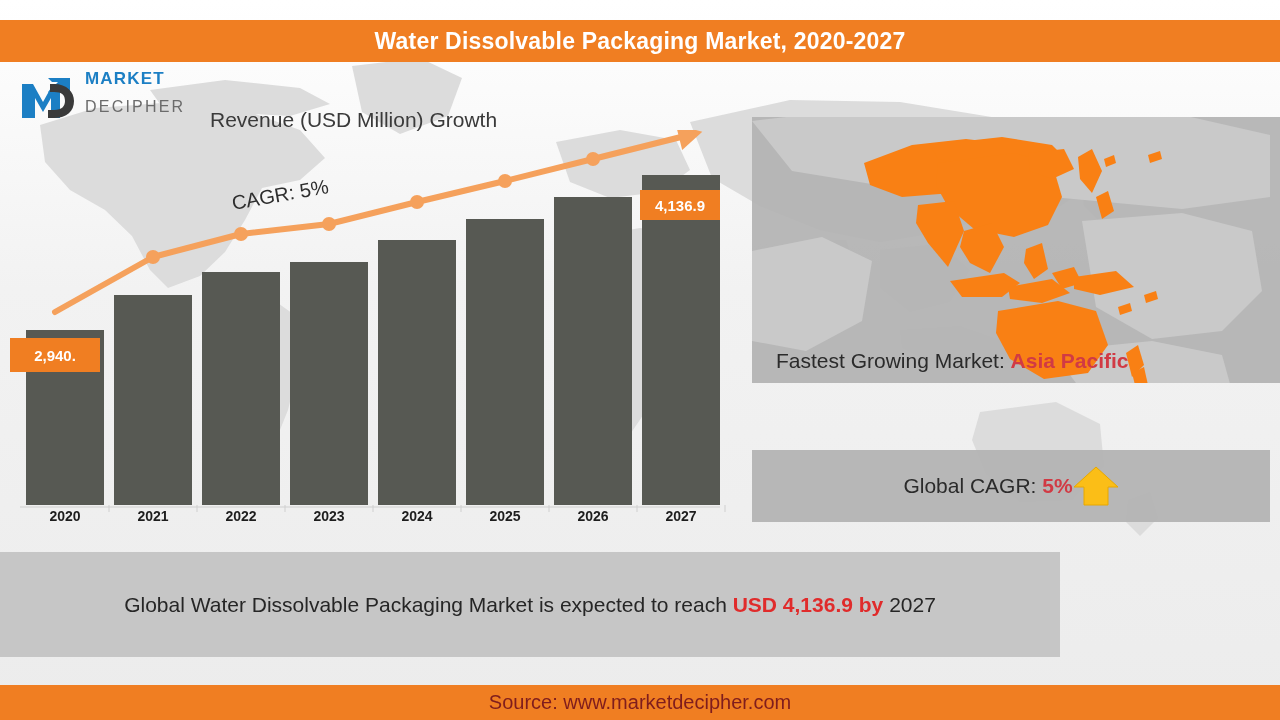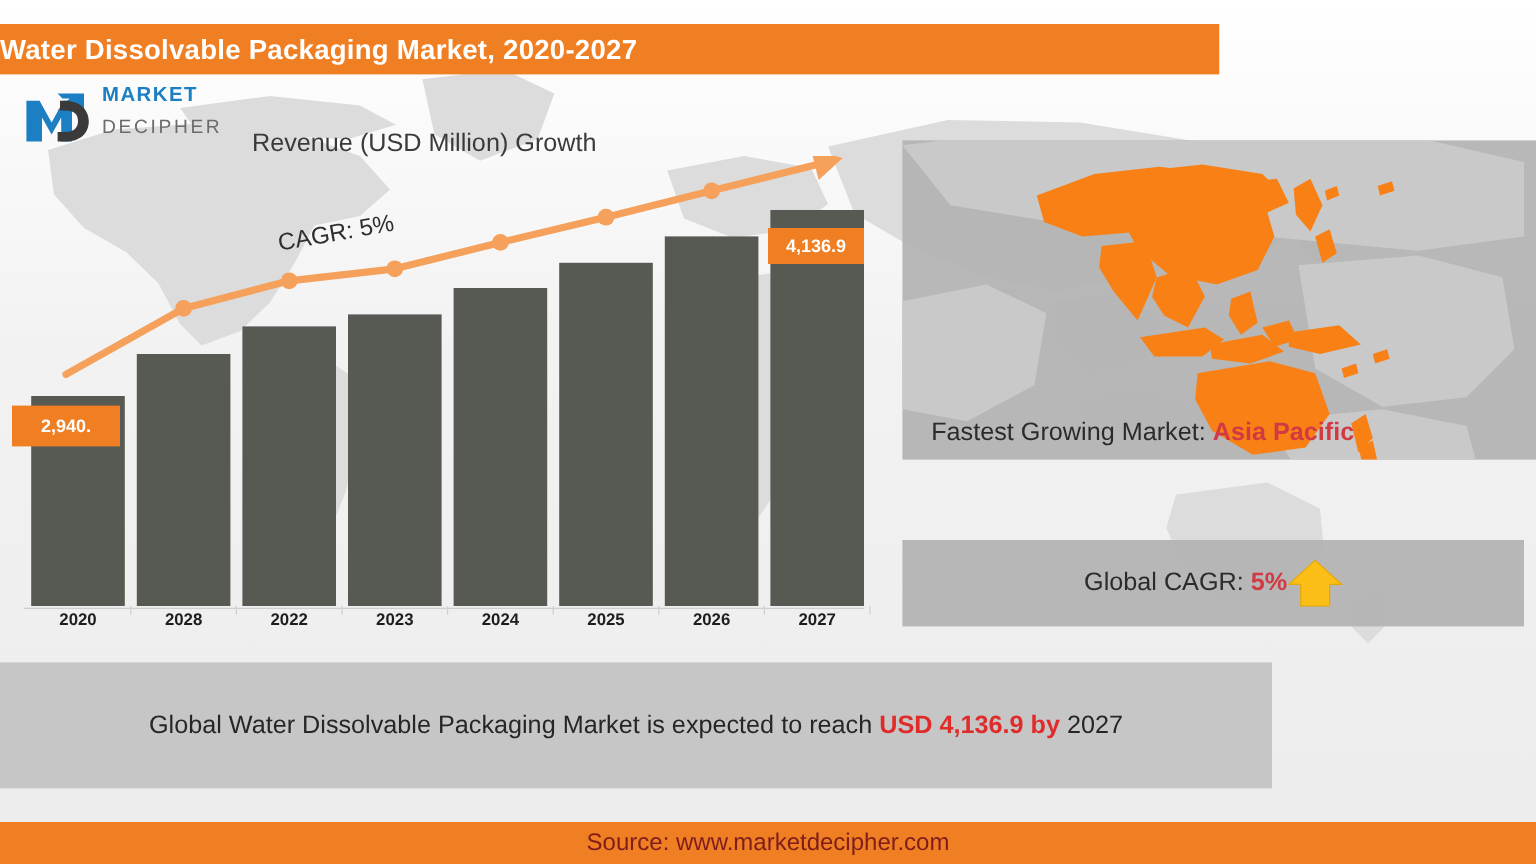--- a/index.html
+++ b/index.html
@@ -16,23 +16,23 @@
     background:linear-gradient(180deg,#ffffff 0%,#f2f2f2 40%,#ececec 100%);
     overflow:hidden;
   }
   #worldmap {
     position:absolute; left:0; top:30px; width:1280px; height:640px;
     opacity:1;
   }
 
   
   .title-bar {
-    position:absolute; left:0; top:20px; width:1016px; height:42px;
+    position:absolute; left:0; top:20px; width:1280px; height:42px;
     background:#F07E22;
-    display:flex; align-items:center; 
+    display:flex; align-items:center; justify-content:center;
     z-index:6;
   }
   .title-bar span {
     color:#ffffff; font-size:23px; font-weight:bold;
     letter-spacing:.2px;
   }
 
   
   .logo { position:absolute; left:18px; top:70px; z-index:7;
           display:flex; align-items:flex-start; gap:5px; }
@@ -191,21 +191,21 @@
         <circle cx="505" cy="51" r="7" fill="#F5A15C"></circle>
         <circle cx="593" cy="29" r="7" fill="#F5A15C"></circle>
       </g>
     <polygon id="trend-arrow" fill="#F5A15C" points="702.3431350031973,1.664216249200675 682.2126781251816,20.09692375196198 675.906751874237,-5.126781251816649"></polygon>
   </svg>
 
   <div class="cagr-label">CAGR: 5%</div>
 
   <div class="axis-labels" id="axis-labels">
       <span style="left: 21px;">2020</span>
-      <span style="left: 109px;">2028</span>
+      <span style="left: 109px;">2021</span>
       <span style="left: 197px;">2022</span>
       <span style="left: 285px;">2023</span>
       <span style="left: 373px;">2024</span>
       <span style="left: 461px;">2025</span>
       <span style="left: 549px;">2026</span>
       <span style="left: 637px;">2027</span>
     </div>
 
   <div class="val-badge" id="badge-first" style="left: 10px; top: 338px; width: 90px; height: 34px;">2,940.</div>
   <div class="val-badge" id="badge-last" style="left: 640px; top: 190px; width: 80px; height: 30px;">4,136.9</div>

